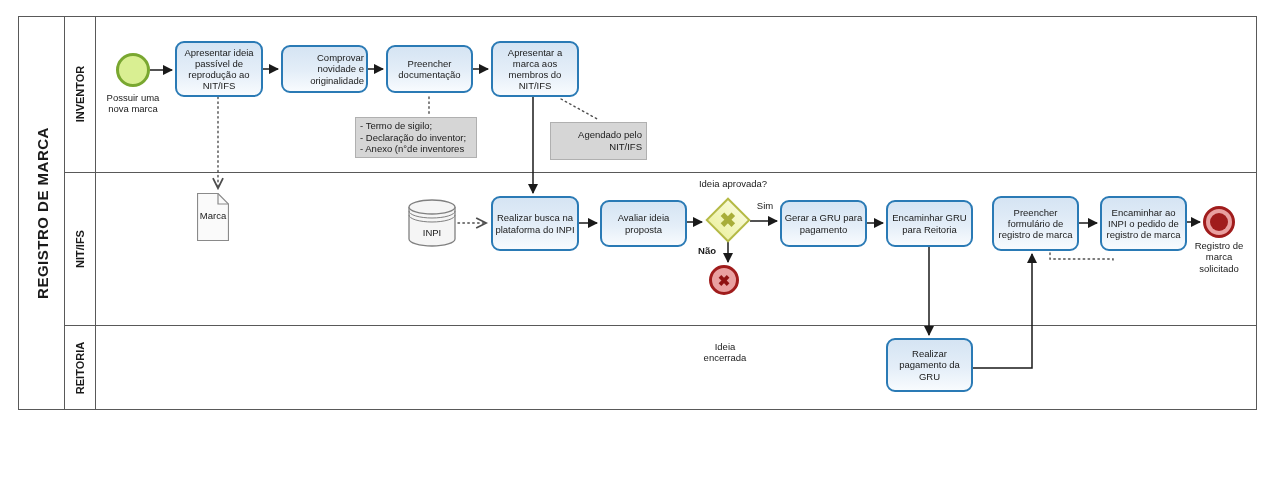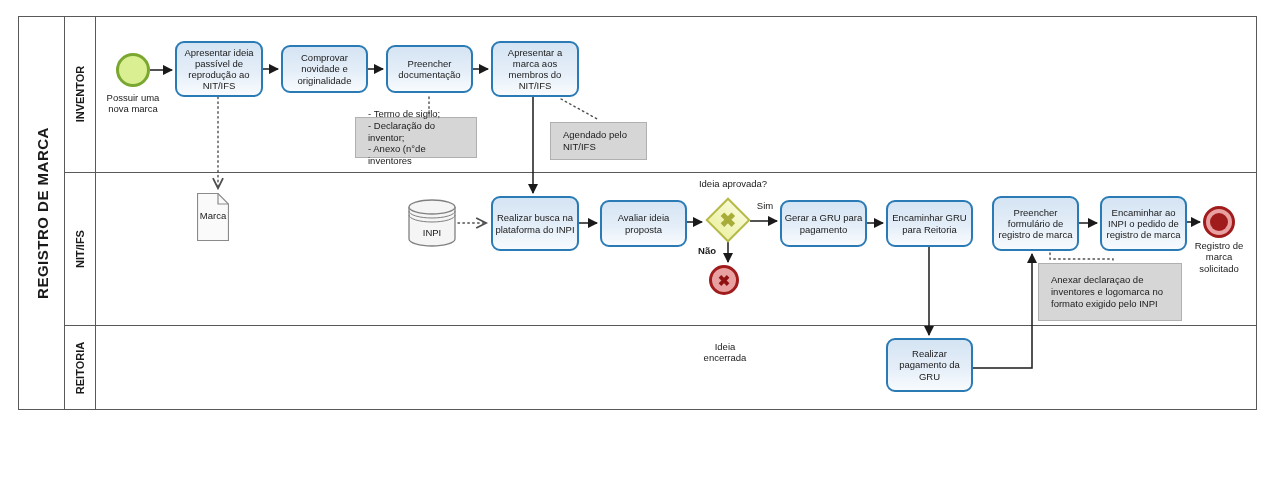--- a/index.html
+++ b/index.html
@@ -29,23 +29,23 @@
   .end-event{position:absolute;z-index:3;border-radius:50%;border:3px solid #a01c1c;background:#e9a0a0;
         box-sizing:border-box;display:flex;align-items:center;justify-content:center;}
   .end-x{color:#8f1212;font-size:15px;font-weight:bold;line-height:1;}
   .terminate-disc{width:18px;height:18px;border-radius:50%;background:#a01c1c;}
   .gateway{position:absolute;z-index:3;width:32px;height:32px;transform:rotate(45deg);
         border:2px solid #b5ba44;box-sizing:border-box;
         background:linear-gradient(180deg,#f7f9d2 0%,#eef2a8 100%);}
   .gateway-x{position:absolute;z-index:4;color:#a8ad39;font-size:20px;font-weight:bold;
         text-align:center;line-height:1;}
   .annotation{position:absolute;z-index:3;background:#d6d6d6;border:1px solid #b0b0b0;
-        box-sizing:border-box;font-size:9.5px;line-height:1.25;padding:2px 12px;
+        box-sizing:border-box;font-size:9.5px;line-height:1.25;padding:2px 4px;
         display:flex;flex-direction:column;justify-content:center;}
-  .annotation.centered{text-align:left;align-items:center;}
+  .annotation.centered{text-align:right;align-items:center;}
   .artifact{position:absolute;z-index:3;}
   
   #edges{position:absolute;left:0;top:0;width:1280px;height:501px;z-index:2;pointer-events:none;}
   
   #logo{position:absolute;left:1138px;top:427px;width:120px;height:60px;z-index:3;}
   #logo .powered{position:absolute;right:2px;top:0;font-size:8px;font-weight:bold;color:#8b98a2;}
   #logo .brand{position:absolute;left:8px;top:7px;font-size:29px;font-weight:bold;
                color:#f0a558;line-height:1;letter-spacing:1px;}
   #logo .product{position:absolute;left:10px;top:41px;font-size:10px;color:#a9b6c0;}
 </style>
@@ -121,21 +121,21 @@
     <span class="end-x">✖</span>
   </div>
   <div class="event-label" style="left:694px;top:297px;width:62px;margin-top:44px;">Ideia encerrada</div>
 
   <div class="end-event" style="left:1203px;top:206px;width:32px;height:32px;">
     <span class="terminate-disc"></span>
   </div>
   <div class="event-label" style="left:1186px;top:240px;width:66px;">Registro de marca solicitado</div>
 
   <div class="task" style="left:175px;top:41px;width:88px;height:56px;">Apresentar ideia passível de reprodução ao NIT/IFS</div>
-  <div class="task" style="left:281px;top:45px;width:87px;height:48px;">Comprovar novidade e originalidade</div>
+  <div class="task" style="left:281px;top:45px;width:87px;height:48px;text-align:right;">Comprovar novidade e originalidade</div>
   <div class="task" style="left:386px;top:45px;width:87px;height:48px;">Preencher documentação</div>
   <div class="task" style="left:491px;top:41px;width:88px;height:56px;">Apresentar a marca aos membros do NIT/IFS</div>
 
   <div class="task" style="left:491px;top:196px;width:88px;height:55px;">Realizar busca na plataforma do INPI</div>
   <div class="task" style="left:780px;top:200px;width:87px;height:47px;">Gerar a GRU para pagamento</div>
   <div class="task" style="left:600px;top:200px;width:87px;height:47px;">Avaliar ideia proposta</div>
   <div class="task" style="left:886px;top:200px;width:87px;height:47px;">Encaminhar GRU para Reitoria</div>
   <div class="task" style="left:992px;top:196px;width:87px;height:55px;">Preencher formulário de registro de marca</div>
   <div class="task" style="left:1100px;top:196px;width:87px;height:55px;">Encaminhar ao INPI o pedido de registro de marca</div>
 
@@ -164,16 +164,15 @@
       <text x="24" y="37" text-anchor="middle" font-size="9.5" fill="#1a1a1a">INPI</text>
     </svg>
   </div>
 
   <div class="annotation" style="left:355px;top:117px;width:122px;height:41px;">
     <span>- Termo de sigilo;</span>
     <span>- Declaração do inventor;</span>
     <span>- Anexo (n°de inventores</span>
   </div>
   <div class="annotation centered" style="left:550px;top:122px;width:97px;height:38px;">Agendado pelo NIT/IFS</div>
-  <div class="annotation centered" style="left:1038px;top:263px;width:144px;height:58px;">Anexar declaraçao de inventores e logomarca no formato exigido pelo INPI</div>
 
 
 </div>
 
 </body></html>

